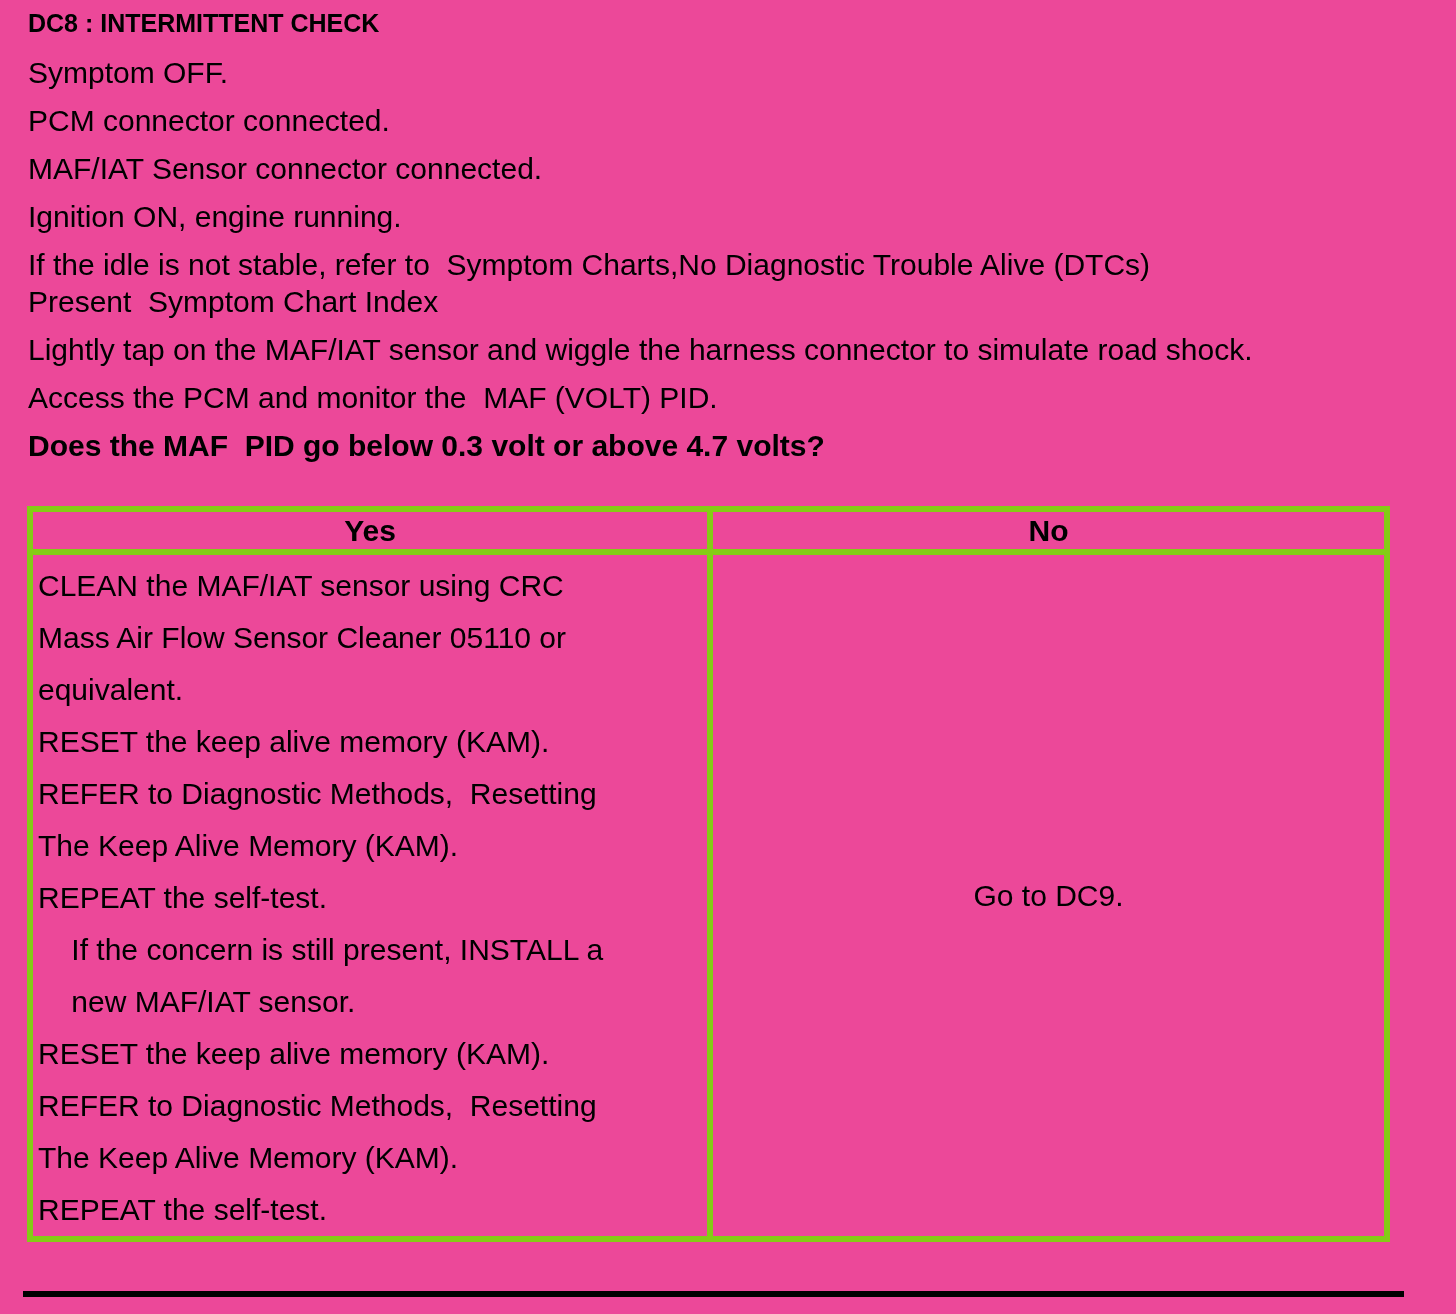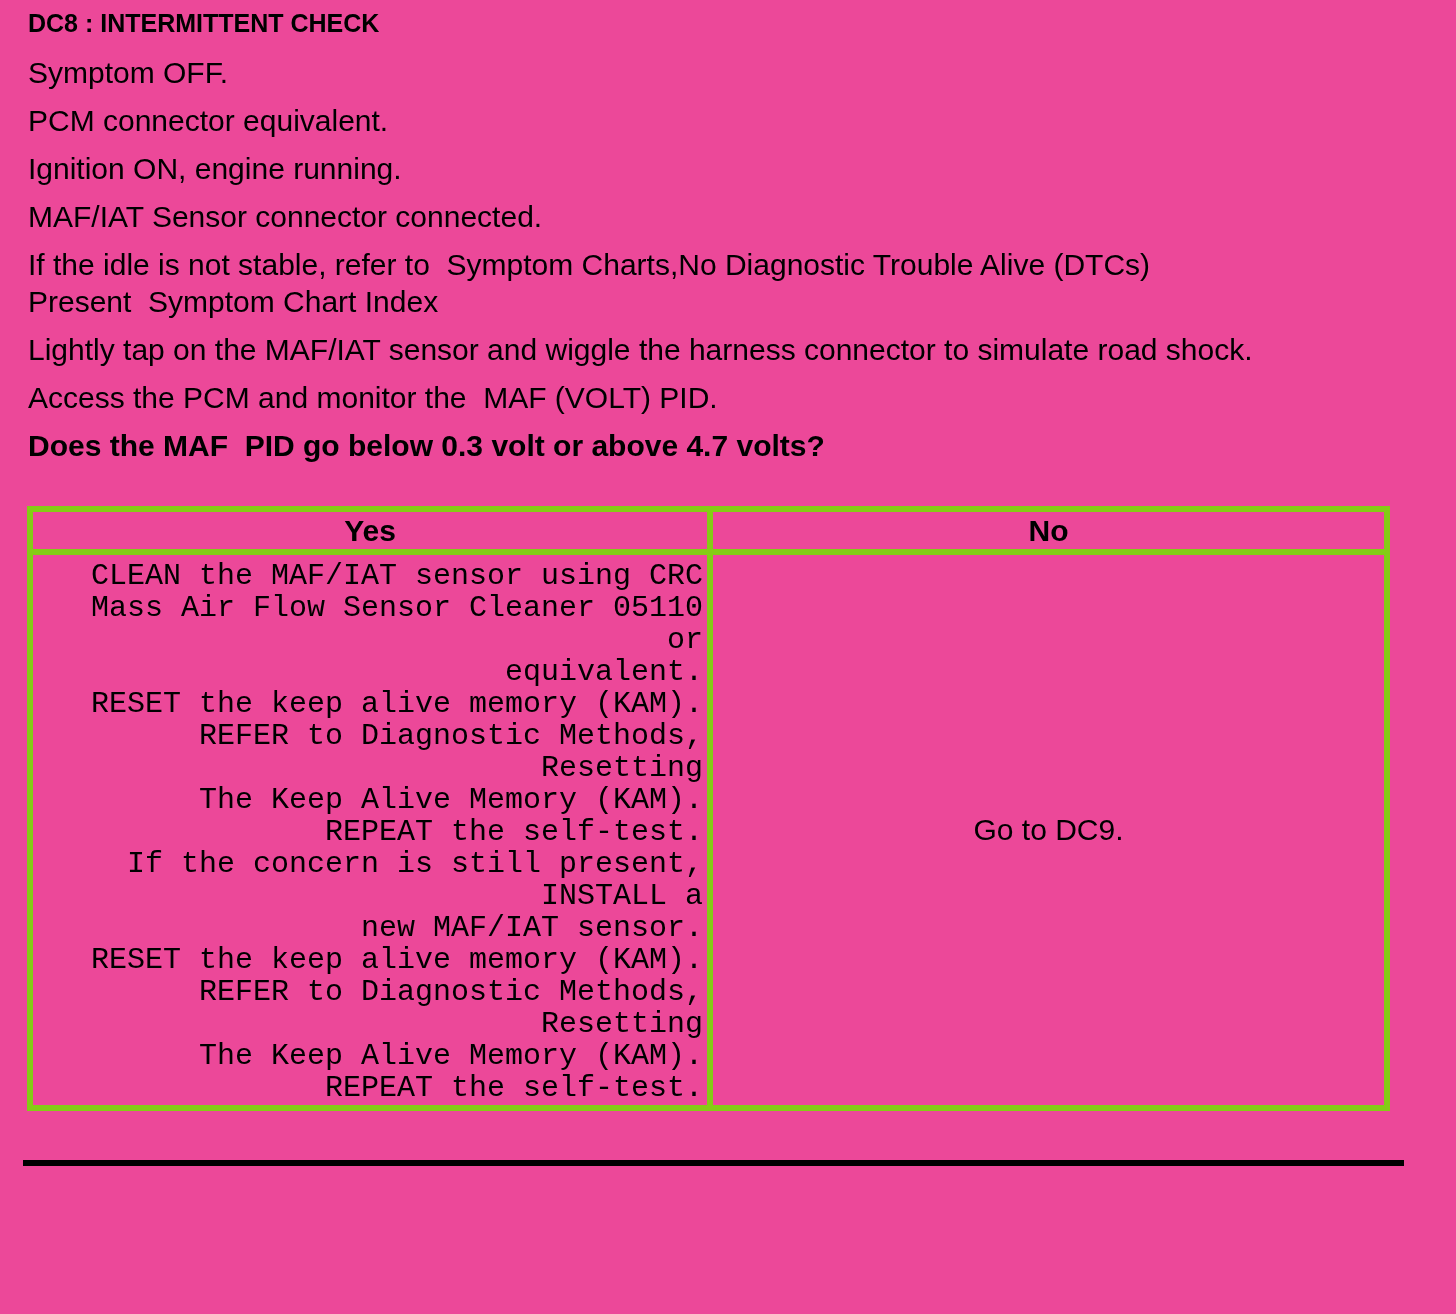--- a/index.html
+++ b/index.html
@@ -52,25 +52,24 @@
     line-height: 35px;
     padding: 0;
   }
   th.yes-col { width: 680px; }
   table.decision-table td {
     height: 556px;
     font-size: 30px;
   }
   td.yes-cell {
     vertical-align: top;
-    text-align: right;
-    line-height: 32px;
+    text-align: left;
+    line-height: 52px;
     padding: 5px 4px 0 5px;
     white-space: pre-wrap;
-    font-family: Liberation Mono, monospace;
   }
   td.no-cell {
     vertical-align: middle;
     text-align: center;
     white-space: pre-wrap;
   }
   .bottom-rule {
     border: none;
     height: 6px;
     background: #000000;
@@ -79,23 +78,23 @@
   }
 </style>
 </head>
 <body>
 
 <div class="page">
 
   <div class="doc-title">DC8 : INTERMITTENT CHECK</div>
 
   <div class="step">Symptom OFF.</div>
-  <div class="step">PCM connector equivalent.</div>
+  <div class="step">PCM connector connected.</div>
+  <div class="step">MAF/IAT Sensor connector connected.</div>
   <div class="step">Ignition ON, engine running.</div>
-  <div class="step">MAF/IAT Sensor connector connected.</div>
   <div class="step">If the idle is not stable, refer to  Symptom Charts,No Diagnostic Trouble Alive (DTCs)
 Present  Symptom Chart Index</div>
   <div class="step">Lightly tap on the MAF/IAT sensor and wiggle the harness connector to simulate road shock.</div>
   <div class="step">Access the PCM and monitor the  MAF (VOLT) PID.</div>
 
   <div class="step question">Does the MAF  PID go below 0.3 volt or above 4.7 volts?</div>
 
   <table class="decision-table">
     <thead>
       <tr>

